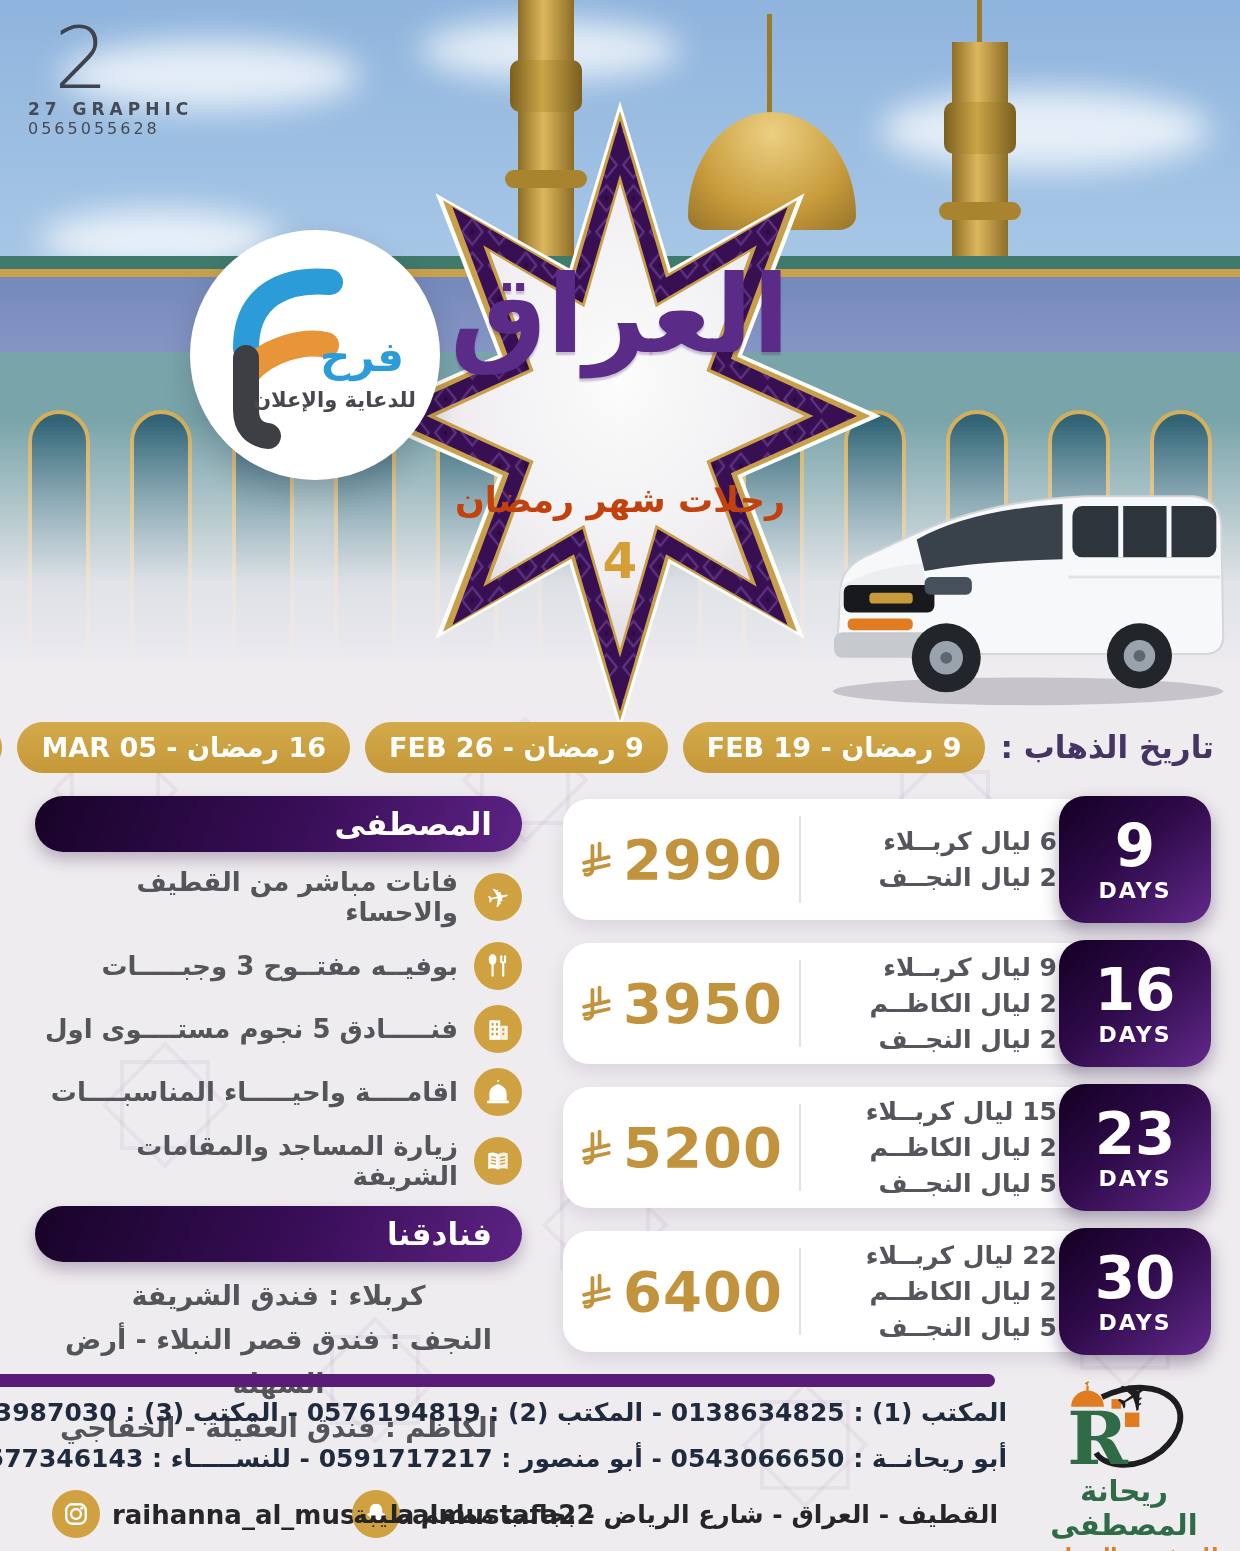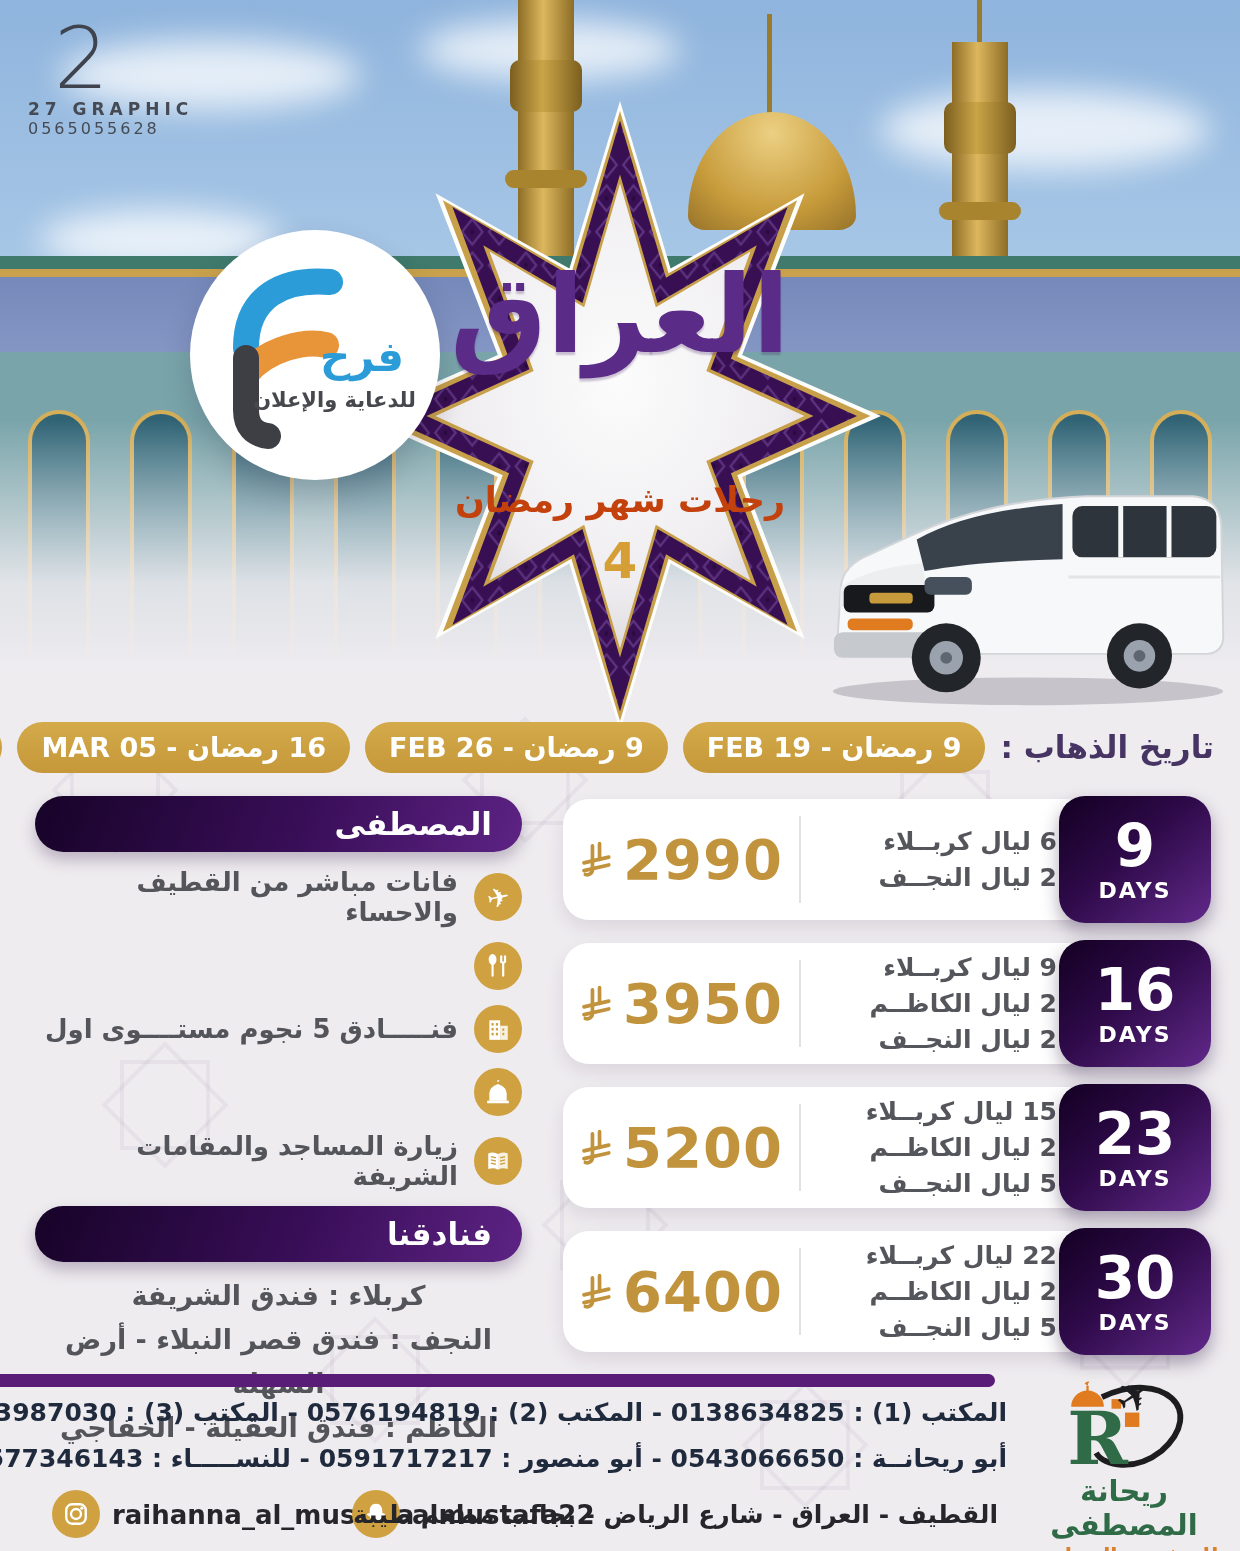--- a/index.html
+++ b/index.html
@@ -375,20 +375,21 @@
           <g stroke="#fff" stroke-width="2" stroke-linecap="round" fill="#fff">
             <ellipse cx="7" cy="6" rx="2.6" ry="4"></ellipse>
             <line x1="7" y1="10" x2="7" y2="21"></line>
             <line x1="15" y1="3" x2="15" y2="8"></line>
               <line x1="18.5" y1="3" x2="18.5" y2="8"></line>
             <path d="M15 8 Q16.8 10 18.5 8" fill="none"></path>
             <line x1="16.8" y1="9" x2="16.8" y2="21"></line>
           </g>
         </svg>
       </div>
+      <div class="svc-label">بوفيــه مفتــوح 3 وجبـــــات</div>
     </div>
 
     <div class="svc-row">
       <div class="svc-icon">
         <svg width="26" height="26" viewBox="0 0 24 24">
           <rect x="4" y="4" width="10" height="18" fill="#fff"></rect>
           <rect x="14" y="9" width="7" height="13" fill="#fff" opacity=".85"></rect>
           <g fill="#cfa141">
             <rect x="6" y="6.5" width="2" height="2.4"></rect>
               <rect x="10" y="6.5" width="2" height="2.4"></rect>
@@ -405,20 +406,21 @@
     </div>
 
     <div class="svc-row">
       <div class="svc-icon">
         <svg width="26" height="26" viewBox="0 0 24 24">
           <path d="M4 20 L4 13 Q4 7.5 12 4.5 Q20 7.5 20 13 L20 20 Z" fill="#fff"></path>
           <path d="M11 2 Q12 .6 13.4 1.2 Q12.4 1.6 12.4 3 Z" fill="#fff"></path>
           <rect x="2" y="20" width="20" height="2.4" fill="#fff"></rect>
         </svg>
       </div>
+      <div class="svc-label">اقامــــة واحيـــــاء المناسبــــات</div>
     </div>
 
     <div class="svc-row">
       <div class="svc-icon">
         <svg width="26" height="26" viewBox="0 0 24 24">
           <path d="M3 5 Q8 3 12 5.6 L12 20 Q8 17.6 3 19.4 Z" fill="#fff"></path>
           <path d="M21 5 Q16 3 12 5.6 L12 20 Q16 17.6 21 19.4 Z" fill="#fff" opacity=".85"></path>
           <g stroke="#cfa141" stroke-width="1.2">
             <line x1="5.4" y1="8" x2="10" y2="9"></line>
               <line x1="5.4" y1="11" x2="10" y2="12"></line>

